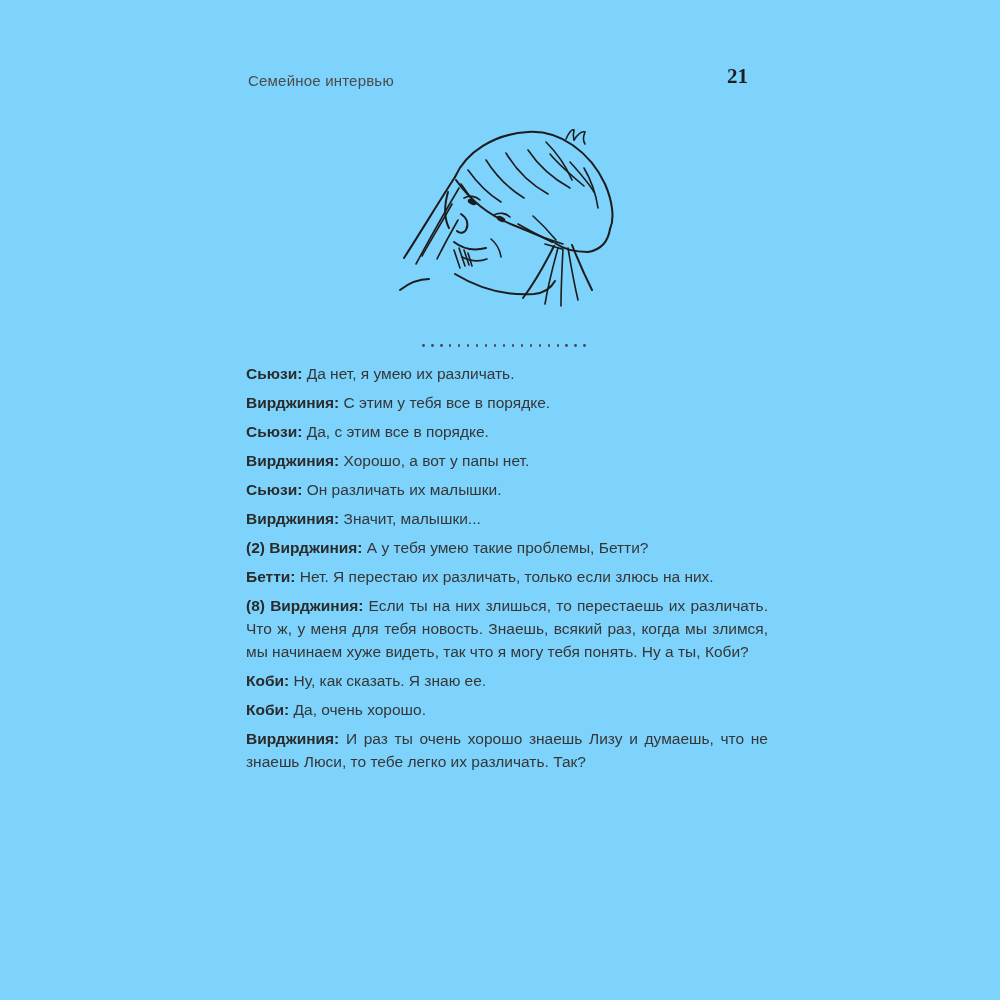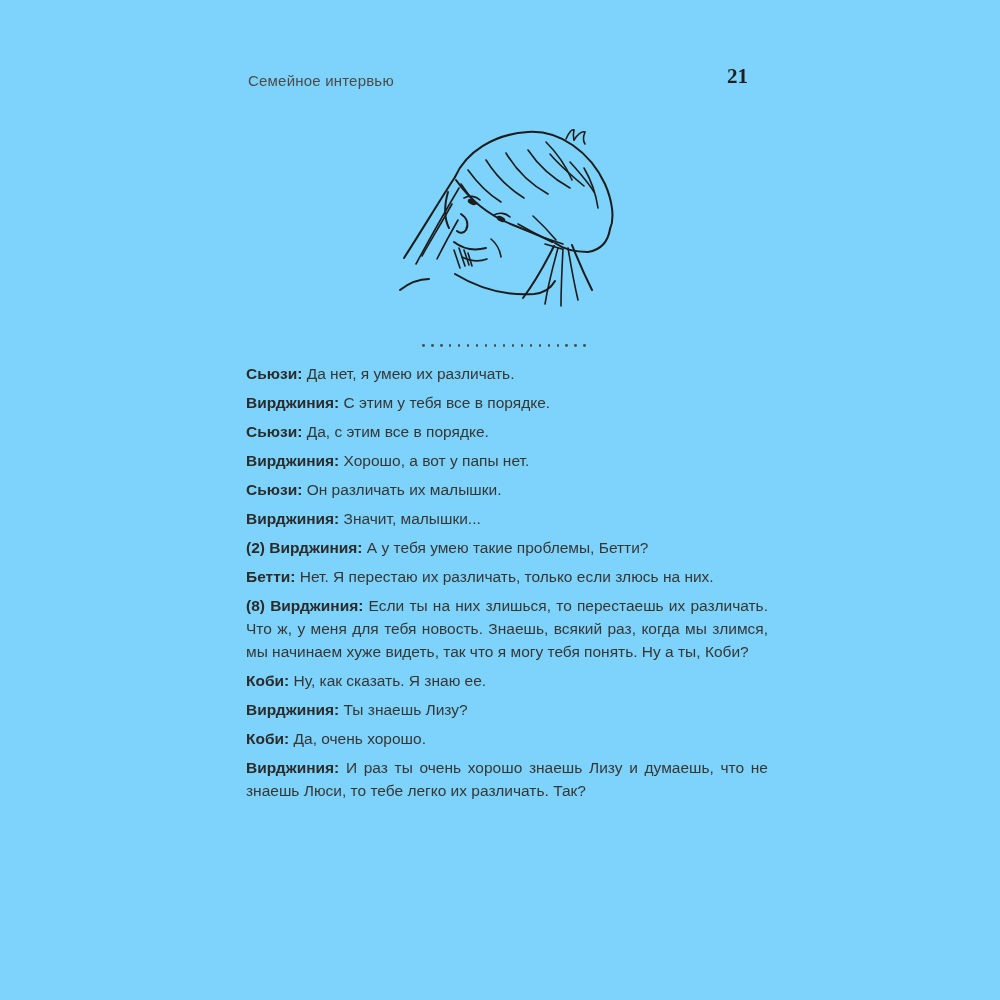--- a/index.html
+++ b/index.html
@@ -138,20 +138,19 @@
 
 
       <p><b>(2) Вирджиния:</b> <span>А у тебя умею такие проблемы, Бетти?</span></p>
 
       <p><b>Бетти:</b> <span>Нет. Я перестаю их различать, только если злюсь на них.</span></p>
 
       <p><b>(8) Вирджиния:</b> <span>Если ты на них злишься, то перестаешь их различать. Что ж, у меня для тебя новость. Знаешь, всякий раз, когда мы злимся, мы начинаем хуже видеть, так что я могу тебя понять. Ну а ты, Коби?</span></p>
 
       <p><b>Коби:</b> <span>Ну, как сказать. Я знаю ее.</span></p>
 
-      <p><b>Вирджиния:</b> <span>Ты знаешь Лизу?</span></p>
 
       <p><b>Коби:</b> <span>Да, очень хорошо.</span></p>
 
       <p><b>Вирджиния:</b> <span>И раз ты очень хорошо знаешь Лизу и думаешь, что не знаешь Люси, то тебе легко их различать. Так?</span></p>
     </section>
 
 </div>
 
 </body></html>

